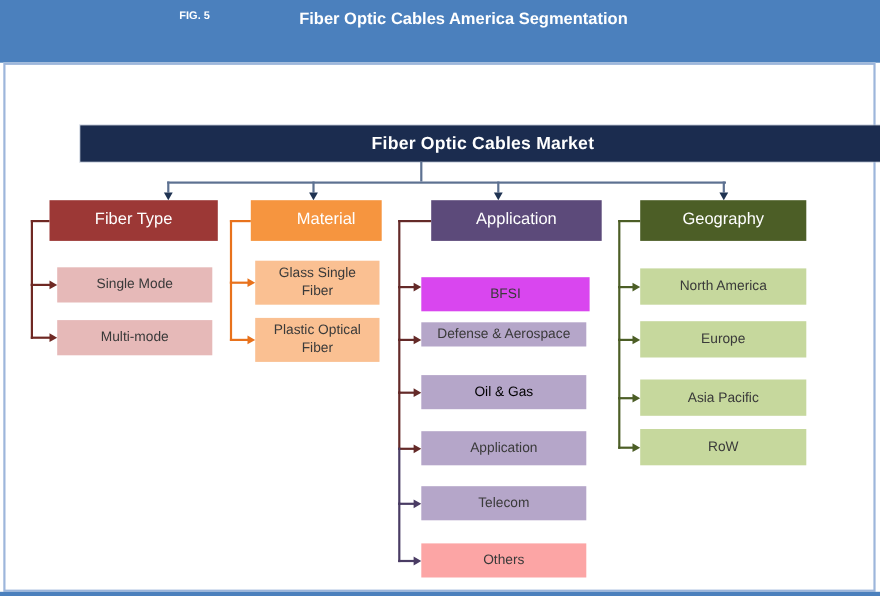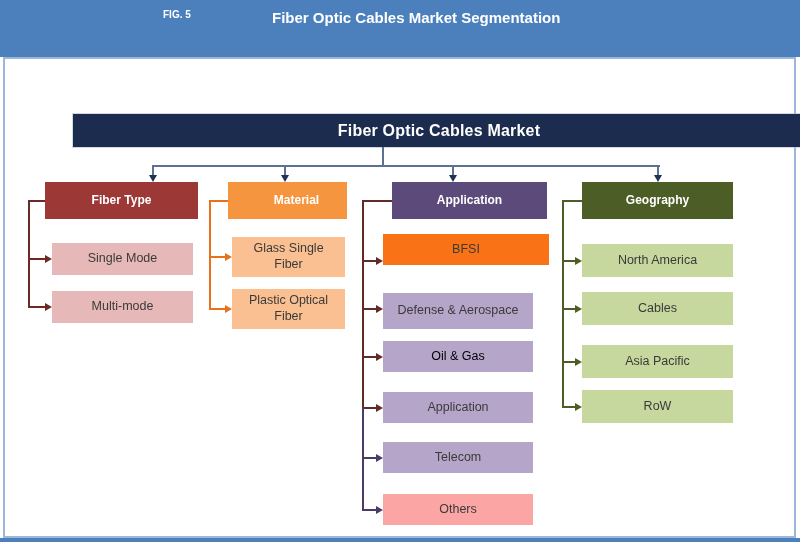--- a/index.html
+++ b/index.html
@@ -19,34 +19,34 @@
     position:absolute;left:73px;top:114px;width:732px;height:33px;
     display:flex;align-items:center;justify-content:center;
     font-size:16px;font-weight:bold;letter-spacing:.2px;
     box-shadow:0 0 0 1px rgba(175,185,205,.55);
   }
   .hline,.vline{position:absolute;}
   .node{
     position:absolute;display:flex;align-items:center;justify-content:center;
     text-align:center;box-sizing:border-box;padding:0 6px;line-height:1.25;
   }
-  .seg-header{font-size:12px;font-weight:bold;text-align:right;}
+  .seg-header{font-size:15px;font-weight:normal;text-align:right;}
   .seg-child{font-size:12.5px;}
   .arrow-right{position:absolute;width:0;height:0;
     border-top:4px solid transparent;border-bottom:4px solid transparent;}
   .arrow-down{position:absolute;width:0;height:0;
     border-left:4px solid transparent;border-right:4px solid transparent;}
 </style>
 </head>
 <body>
 
 <div class="stage">
   <div class="topbar" id="topbar" style="background: rgb(75, 128, 189); color: rgb(255, 255, 255);">
     <span class="fig-label">FIG. 5</span>
-    <span class="fig-title">Fiber Optic Cables Market Segmentation</span>
+    <span class="fig-title">Fiber Optic Cables America Segmentation</span>
   </div>
   <div class="panel"></div>
   <div class="root-box" id="rootBox" style="background: rgb(27, 44, 79); color: rgb(255, 255, 255);">Fiber Optic Cables Market</div>
   <div id="connectorLayer">
       <div class="vline" style="left: 382px; top: 147px; width: 2px; height: 18px; background: rgb(93, 113, 145);"></div>
       <div class="hline" style="left: 152px; top: 165px; width: 508px; height: 2px; background: rgb(93, 113, 145);"></div>
       <div class="vline" style="left: 152px; top: 165px; width: 2px; height: 10px; background: rgb(93, 113, 145);"></div>
       <div class="arrow-down" style="left: 149px; top: 175px; border-top: 7px solid rgb(31, 51, 82);"></div>
       <div class="vline" style="left: 284px; top: 165px; width: 2px; height: 10px; background: rgb(93, 113, 145);"></div>
       <div class="arrow-down" style="left: 281px; top: 175px; border-top: 7px solid rgb(31, 51, 82);"></div>
@@ -102,26 +102,26 @@
       <div class="arrow-right" style="left: 575px; top: 403px; border-left: 7px solid rgb(76, 94, 38);"></div>
     </div>
   <div id="segmentLayer">
       <div class="node seg-header" style="left: 45px; top: 182px; width: 153px; height: 37px; background: rgb(156, 56, 54); color: rgb(255, 255, 255);">Fiber Type</div>
       <div class="node seg-child" style="left: 52px; top: 243px; width: 141px; height: 32px; background: rgb(230, 185, 184); color: rgb(58, 58, 58);">Single Mode</div>
       <div class="node seg-child" style="left: 52px; top: 291px; width: 141px; height: 32px; background: rgb(230, 185, 184); color: rgb(58, 58, 58);">Multi-mode</div>
       <div class="node seg-header" style="left: 228px; top: 182px; width: 119px; height: 37px; background: rgb(246, 149, 63); color: rgb(255, 255, 255); padding-left: 24px;">Material</div>
       <div class="node seg-child" style="left: 232px; top: 237px; width: 113px; height: 40px; background: rgb(250, 192, 146); color: rgb(58, 58, 58);">Glass Single Fiber</div>
       <div class="node seg-child" style="left: 232px; top: 289px; width: 113px; height: 40px; background: rgb(250, 192, 146); color: rgb(58, 58, 58);">Plastic Optical Fiber</div>
       <div class="node seg-header" style="left: 392px; top: 182px; width: 155px; height: 37px; background: rgb(92, 74, 122); color: rgb(255, 255, 255);">Application</div>
-      <div class="node seg-child" style="left: 383px; top: 234px; width: 166px; height: 31px; background: #f97316; color: rgb(58, 58, 58);">BFSI</div>
-      <div class="node seg-child" style="left: 383px; top: 293px; width: 150px; height: 36px; background: rgb(181, 166, 201); color: rgb(58, 58, 58);">Defense &amp; Aerospace</div>
+      <div class="node seg-child" style="left: 383px; top: 252px; width: 153px; height: 31px; background: #d946ef; color: rgb(58, 58, 58);">BFSI</div>
+      <div class="node seg-child" style="left: 383px; top: 293px; width: 150px; height: 22px; background: rgb(181, 166, 201); color: rgb(58, 58, 58);">Defense &amp; Aerospace</div>
       <div class="node seg-child" style="left: 383px; top: 341px; width: 150px; height: 31px; background: rgb(181, 166, 201); color: #000000;">Oil &amp; Gas</div>
       <div class="node seg-child" style="left: 383px; top: 392px; width: 150px; height: 31px; background: rgb(181, 166, 201); color: rgb(58, 58, 58);">Application</div>
       <div class="node seg-child" style="left: 383px; top: 442px; width: 150px; height: 31px; background: rgb(181, 166, 201); color: rgb(58, 58, 58);">Telecom</div>
       <div class="node seg-child" style="left: 383px; top: 494px; width: 150px; height: 31px; background: #fca5a5; color: rgb(58, 58, 58);">Others</div>
       <div class="node seg-header" style="left: 582px; top: 182px; width: 151px; height: 37px; background: rgb(76, 94, 38); color: rgb(255, 255, 255);">Geography</div>
       <div class="node seg-child" style="left: 582px; top: 244px; width: 151px; height: 33px; background: rgb(198, 216, 157); color: rgb(58, 58, 58);">North America</div>
-      <div class="node seg-child" style="left: 582px; top: 292px; width: 151px; height: 33px; background: rgb(198, 216, 157); color: rgb(58, 58, 58);">Cables</div>
+      <div class="node seg-child" style="left: 582px; top: 292px; width: 151px; height: 33px; background: rgb(198, 216, 157); color: rgb(58, 58, 58);">Europe</div>
       <div class="node seg-child" style="left: 582px; top: 345px; width: 151px; height: 33px; background: rgb(198, 216, 157); color: rgb(58, 58, 58);">Asia Pacific</div>
       <div class="node seg-child" style="left: 582px; top: 390px; width: 151px; height: 33px; background: rgb(198, 216, 157); color: rgb(58, 58, 58);">RoW</div>
     </div>
   <div class="bottom-strip" id="bottomStrip" style="background: rgb(75, 128, 189);"></div>
 </div>
 
 </body></html>

